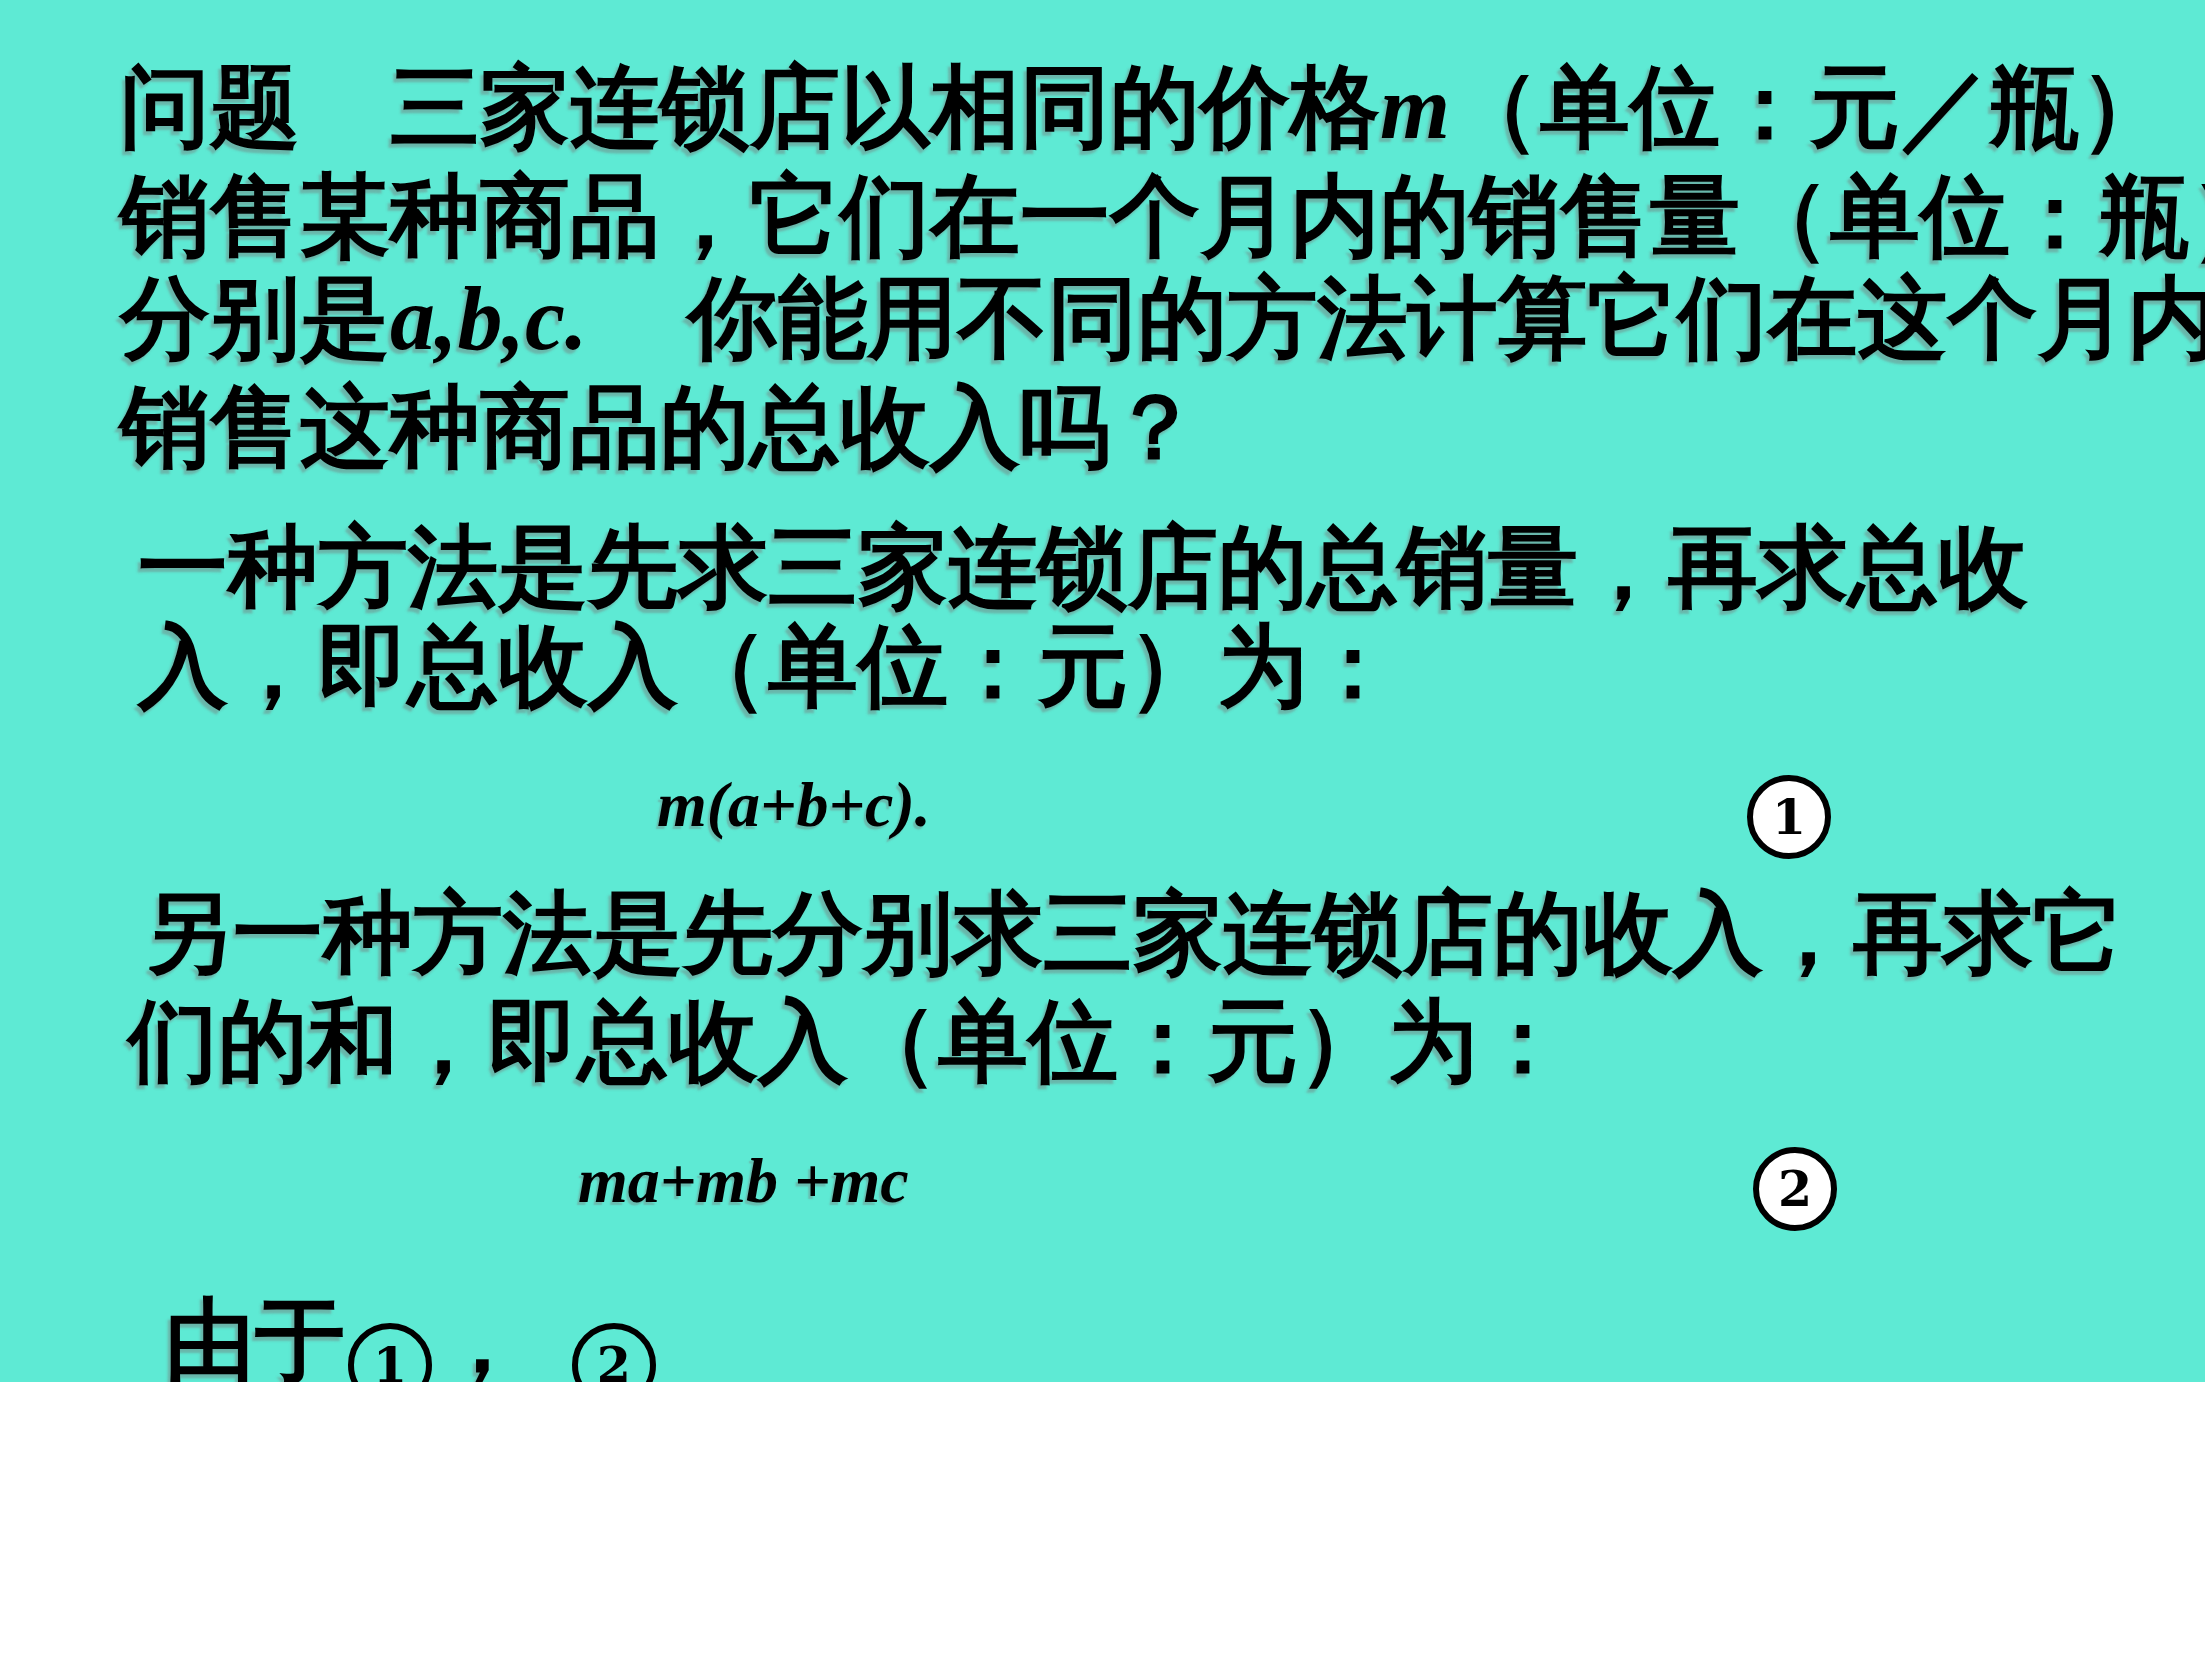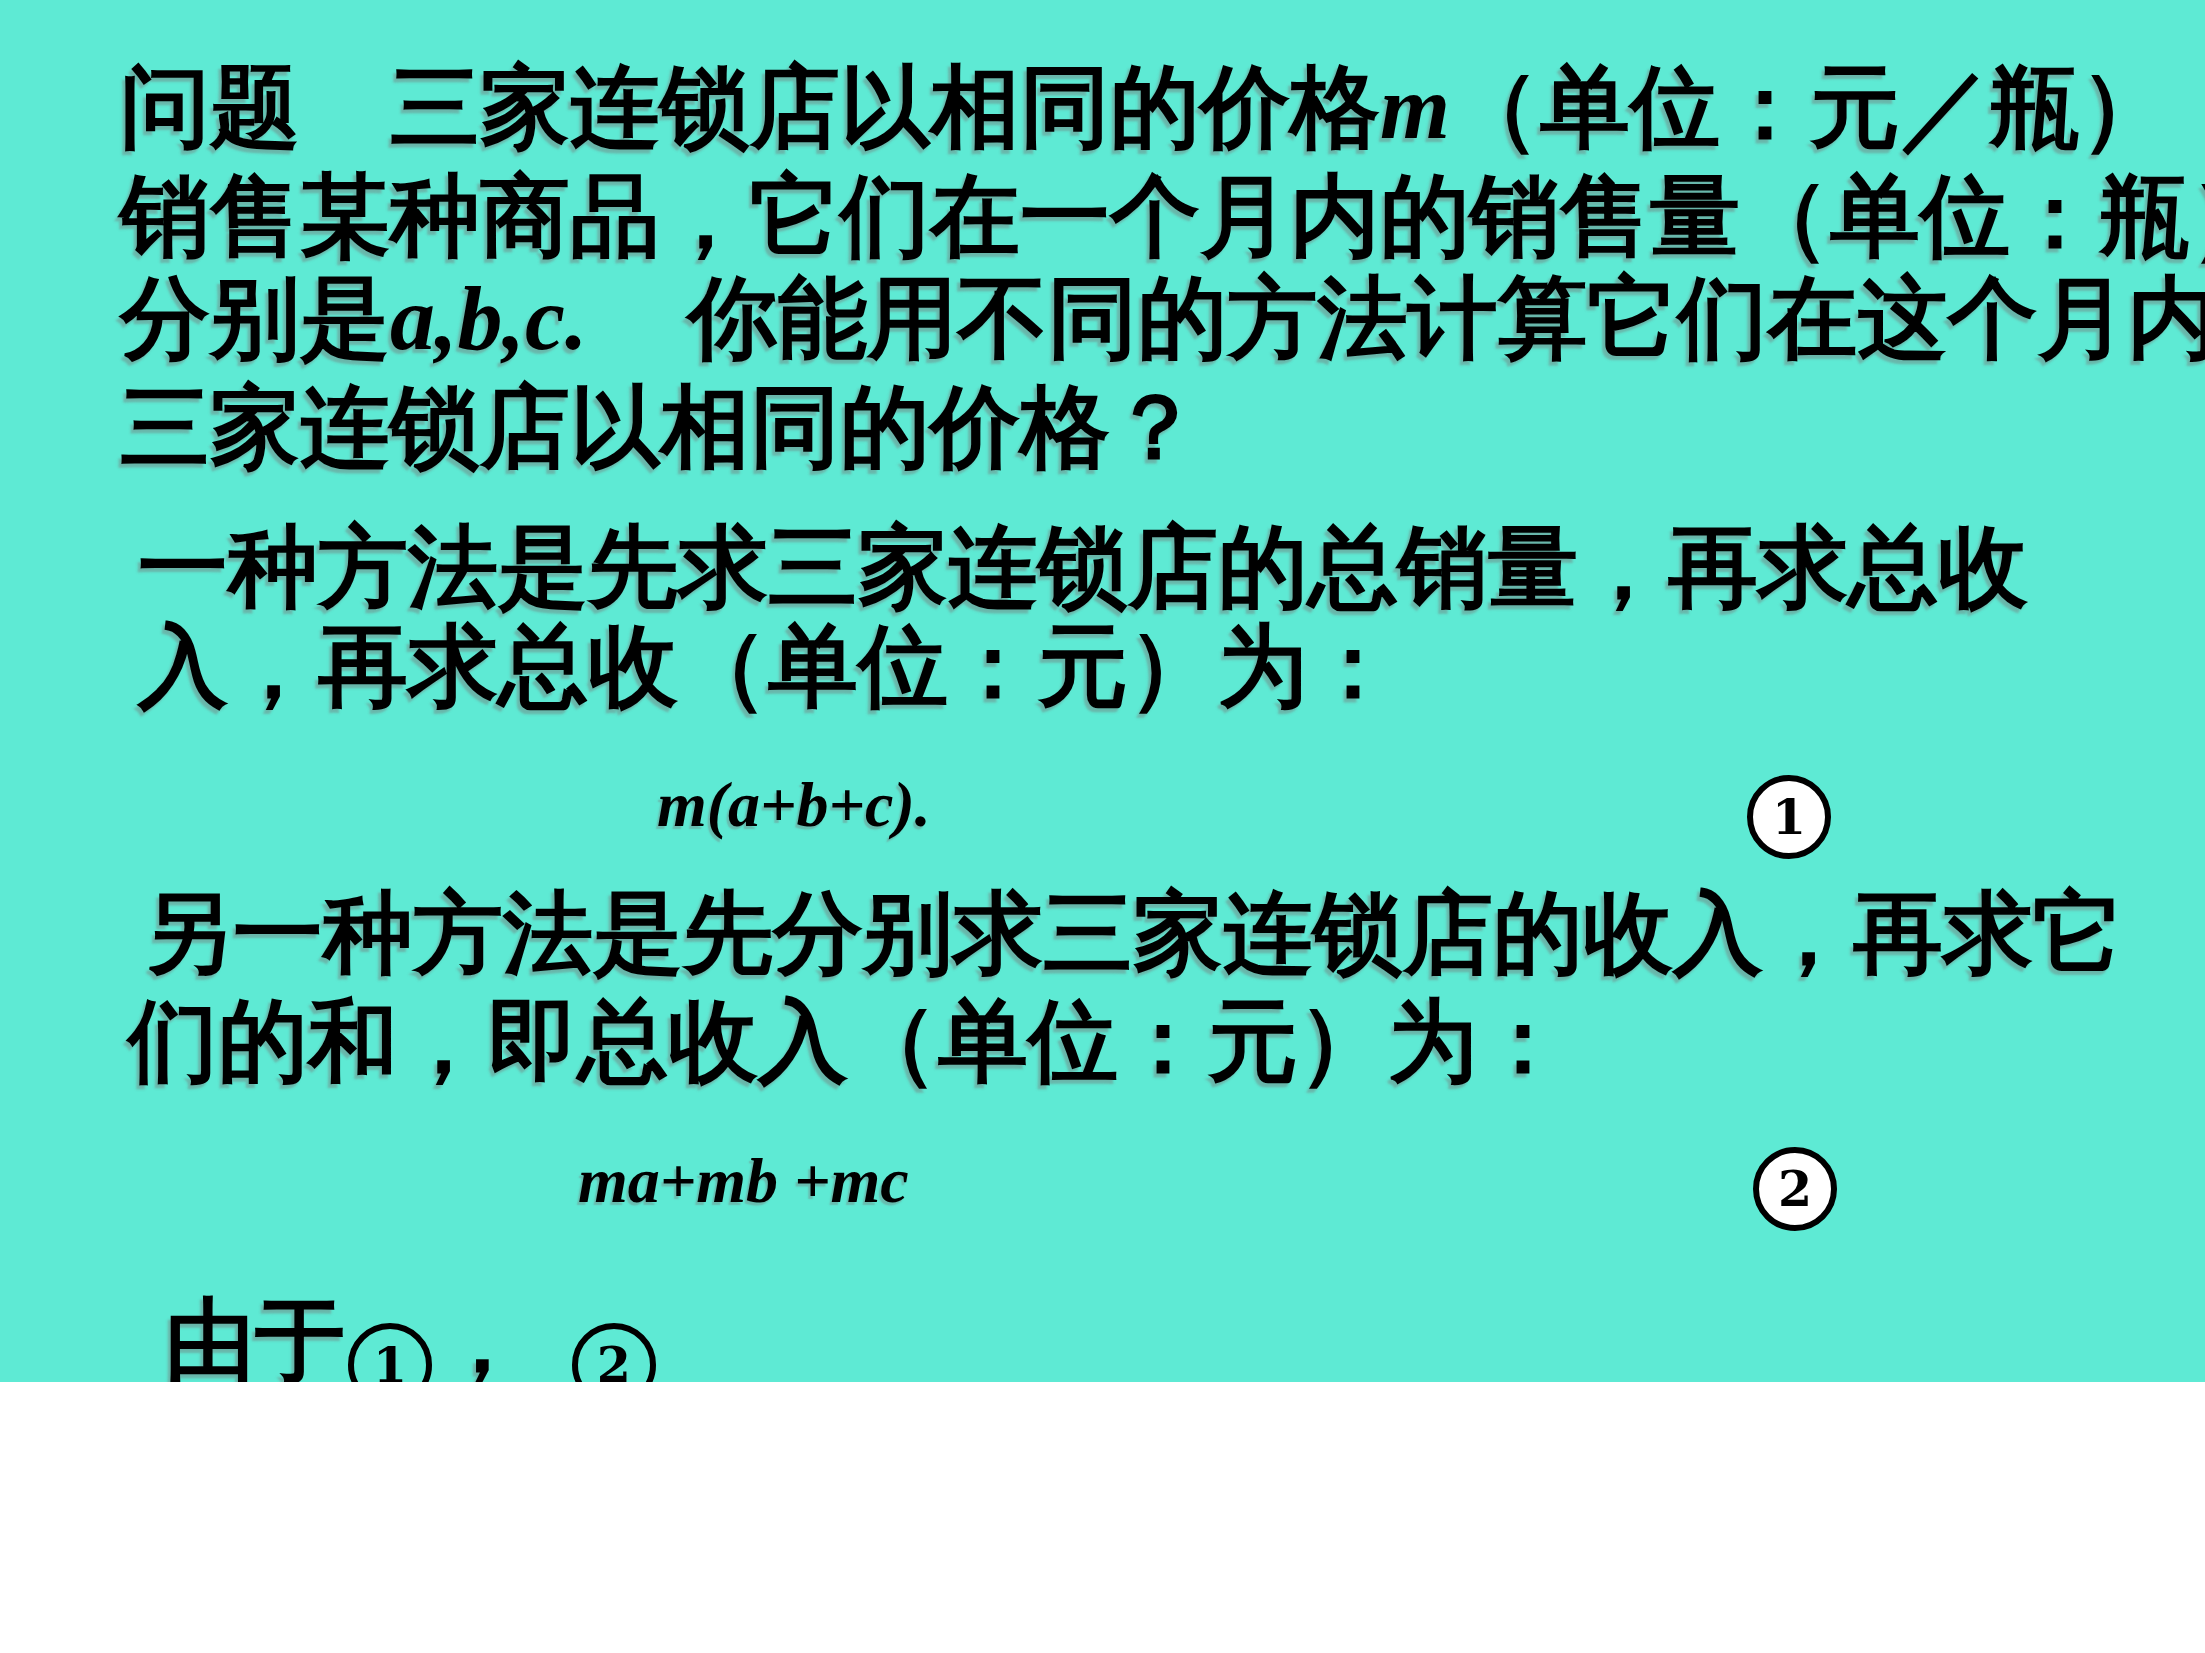--- a/index.html
+++ b/index.html
@@ -105,29 +105,29 @@
 
   <div class="line para" style="left:120px; top:170px;">
     <span class="cjk">销售某种商品，它们在一个月内的销售量（单位：瓶）</span>
   </div>
 
   <div class="line para" style="left:120px; top:272px;">
     <span class="cjk">分别是</span><span class="math">a,b,c.</span><span class="cjk gap-before">你能用不同的方法计算它们在这个月内</span>
   </div>
 
   <div class="line para" style="left:120px; top:381px;">
-    <span class="cjk">三家连锁店以相同的价格？</span>
+    <span class="cjk">销售这种商品的总收入吗？</span>
   </div>
 
   <div class="line para" style="left:138px; top:521px;text-align:right;">
     <span class="cjk">一种方法是先求三家连锁店的总销量，再求总收</span>
   </div>
 
   <div class="line para" style="left:138px; top:620px;">
-    <span class="cjk">入，再求总收（单位：元）为：</span>
+    <span class="cjk">入，即总收入（单位：元）为：</span>
   </div>
 
   <div class="line" style="left:657px; top:773px;">
     <span class="formula">m(a+b+c).</span>
   </div>
 
   <div class="circle-label" style="left:1747px; top:775px;">
     <span class="circle-digit">1</span>
   </div>
 

